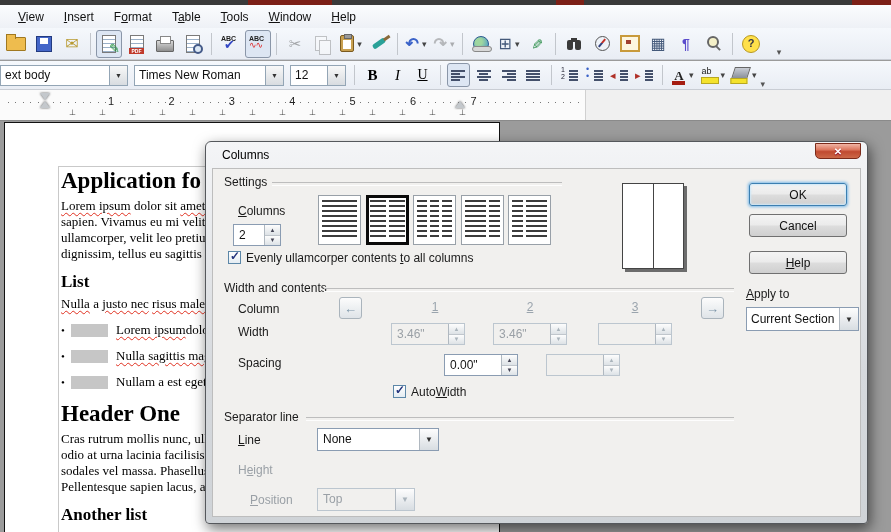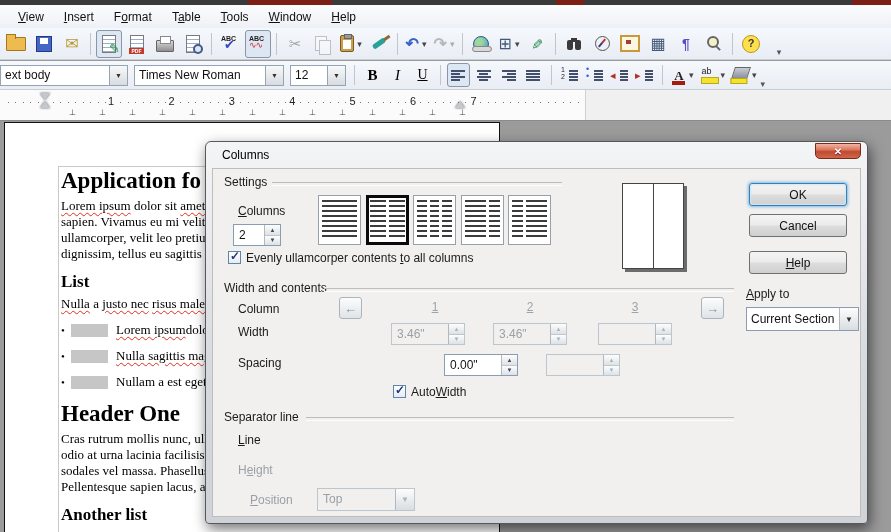--- a/index.html
+++ b/index.html
@@ -519,19 +519,23 @@
         <span class="sp up"></span>
         <span class="sp dn"></span>
       </span>
   </span>
   <span class="cb" style="left:187px;top:243px;"></span>
   <span class="lbl" style="left:205px;top:243px;"><span>Auto</span><u>W</u><span>idth</span></span>
 
   <span class="legend" style="left:18px;top:268px;">Separator line</span>
   <div class="dv" style="left:100px;top:275px;width:428px;"></div>
   <span class="lbl" style="left:32px;top:291px;"><span></span><u>L</u><span>ine</span></span>
+  <span class="fld" style="left:111px;top:286px;width:122px;height:23px;">
+    <span class="fval">None</span>
+    <span class="dbtn"></span>
+  </span>
   <span class="lbl dis" style="left:32px;top:321px;"><span>H</span><u>e</u><span>ight</span></span>
   <span class="lbl dis" style="left:32px;top:351px;margin-left:12px;"><span></span><u>P</u><span>osition</span></span>
   <span class="fld dis" style="left:111px;top:346px;width:98px;height:23px;">
     <span class="fval">Top</span>
     <span class="dbtn"></span>
   </span>
 </div>
 
 </body></html>

